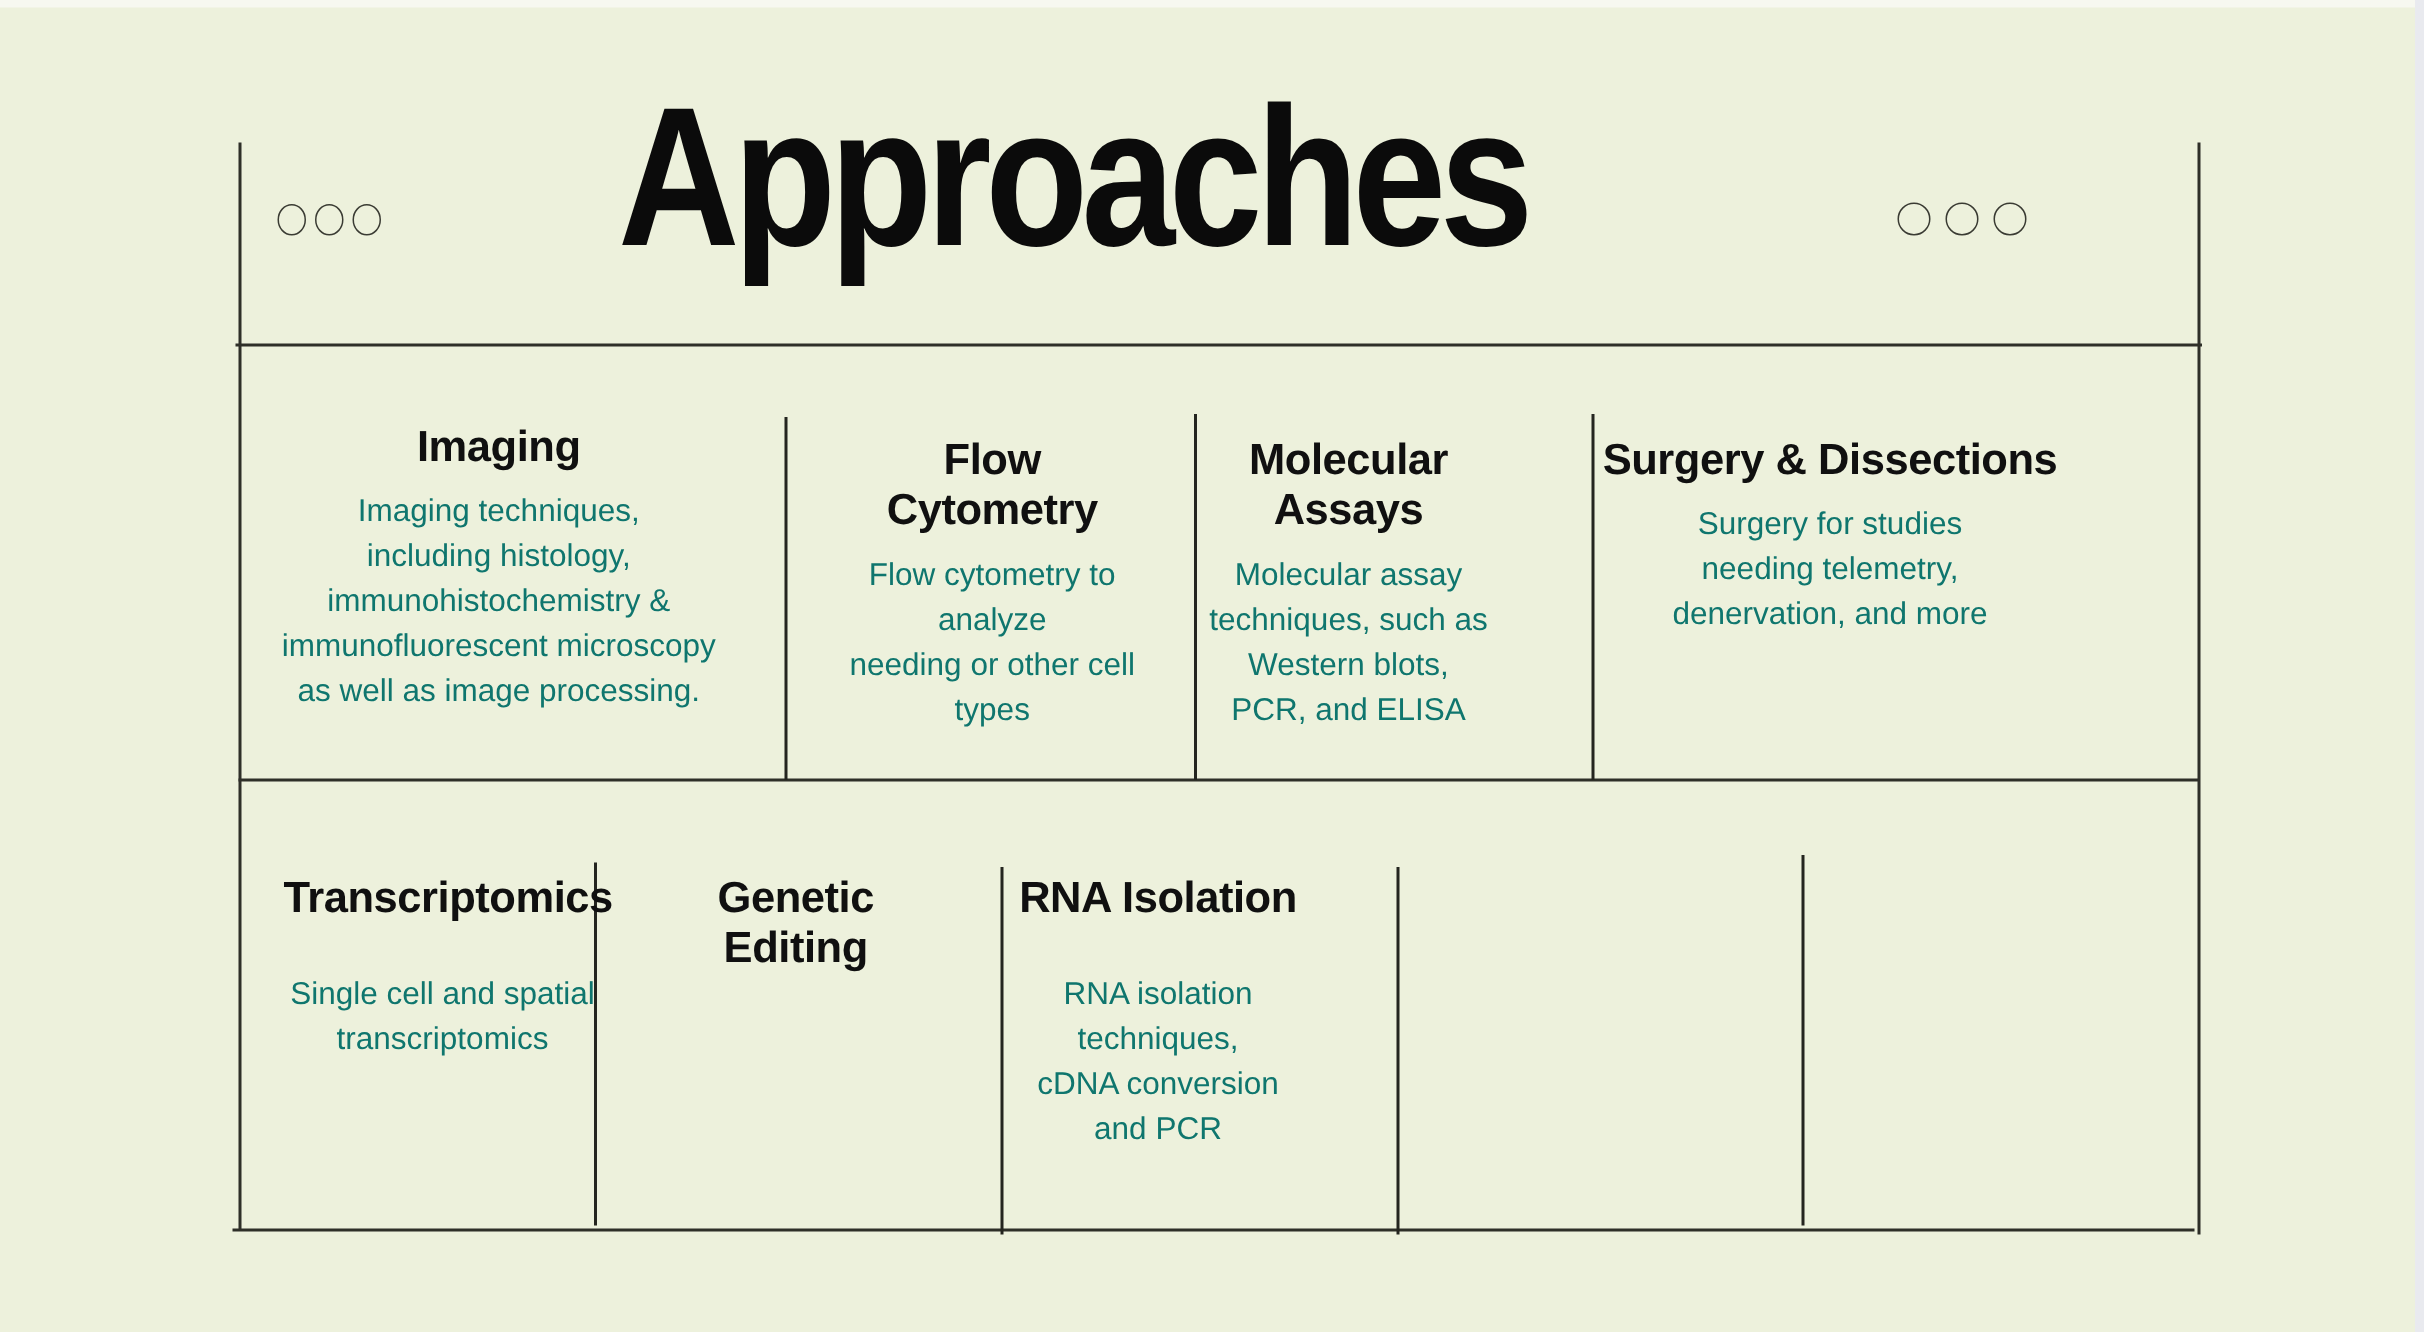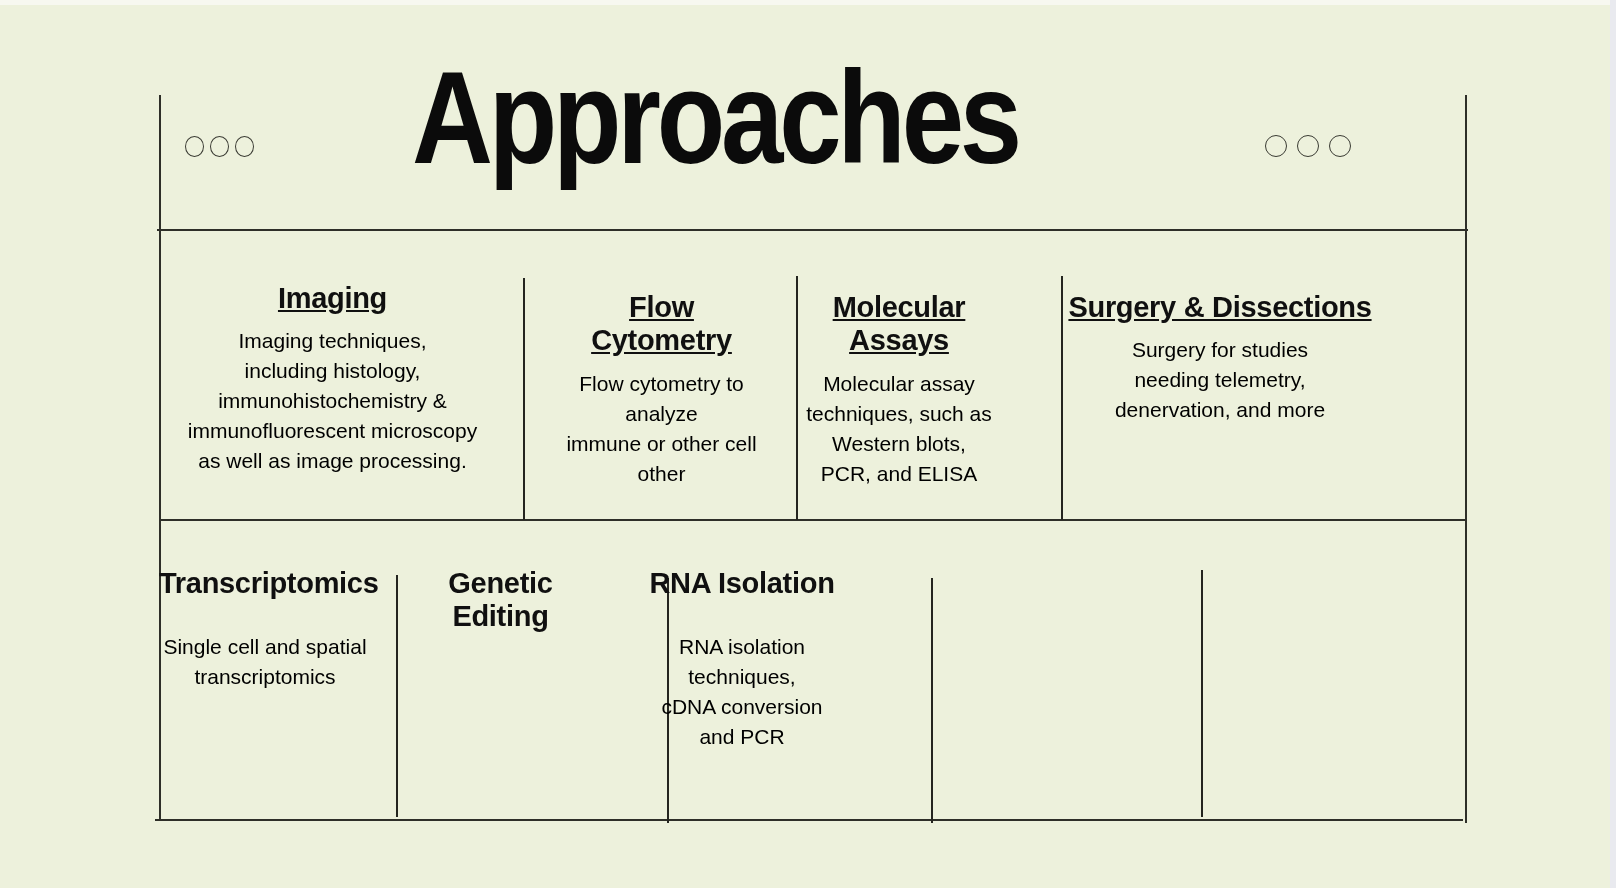--- a/index.html
+++ b/index.html
@@ -62,42 +62,42 @@
   .hline { height: 2px; }
   .divider { width: 2px; background: #24251f; }
 
   .grid-row {
     position: absolute;
     left: 159px;
     width: 1307px;
     display: flex;
   }
   .row1 { top: 230px; height: 290px; }
-  .row2 { top: 520px; height: 300px; }
+  .row2 { top: 536px; height: 300px; padding-left: 30px; }
   .cell {
     box-sizing: border-box;
     text-align: center;
   }
   .cell h2 {
     margin: 0;
     font-size: 29px;
     font-weight: bold;
     letter-spacing: -0.3px;
     color: #101010;
     line-height: 1.15;
   }
   .cell p {
     margin: 0;
     font-size: 21px;
     line-height: 30px;
-    color: #000000;
+    color: #0f766e;
     white-space: pre-line;
   }
   
-  .row1 .cell h2 { margin-top: 61px; text-decoration: underline; }
+  .row1 .cell h2 { margin-top: 61px; }
   .row1 .cell:nth-child(1) h2 { margin-top: 52px; }
   .row1 .cell p  { margin-top: 11px; }
   .row1 .cell:nth-child(1) { padding-right: 18px; }
   .row1 .cell:nth-child(2) { padding-right: 30px; }
   .row1 .cell:nth-child(3) { padding-right: 40px; }
   .row1 .cell:nth-child(4) { padding-right: 46px; }
   
   .row2 .cell h2 { margin-top: 47px; }
   .row2 .cell p  { margin-top: 32px; }
   .row2 .cell:nth-child(1) { padding-right: 26px; }
@@ -147,21 +147,21 @@
       <h2>Imaging</h2>
       <p>Imaging techniques,
 including histology,
 immunohistochemistry &amp;
 immunofluorescent microscopy
 as well as image processing.</p>
     </div>
     <div class="cell" style="width:273px;padding-left:32px;">
       <h2>Flow Cytometry</h2>
       <p>Flow cytometry to analyze
-immune or other cell other</p>
+needing or other cell types</p>
     </div>
     <div class="cell" style="width:244px;">
       <h2>Molecular Assays</h2>
       <p>Molecular assay
 techniques, such as
 Western blots,
 PCR, and ELISA</p>
     </div>
     <div class="cell" style="width:404px;">
       <h2>Surgery &amp; Dissections</h2>

